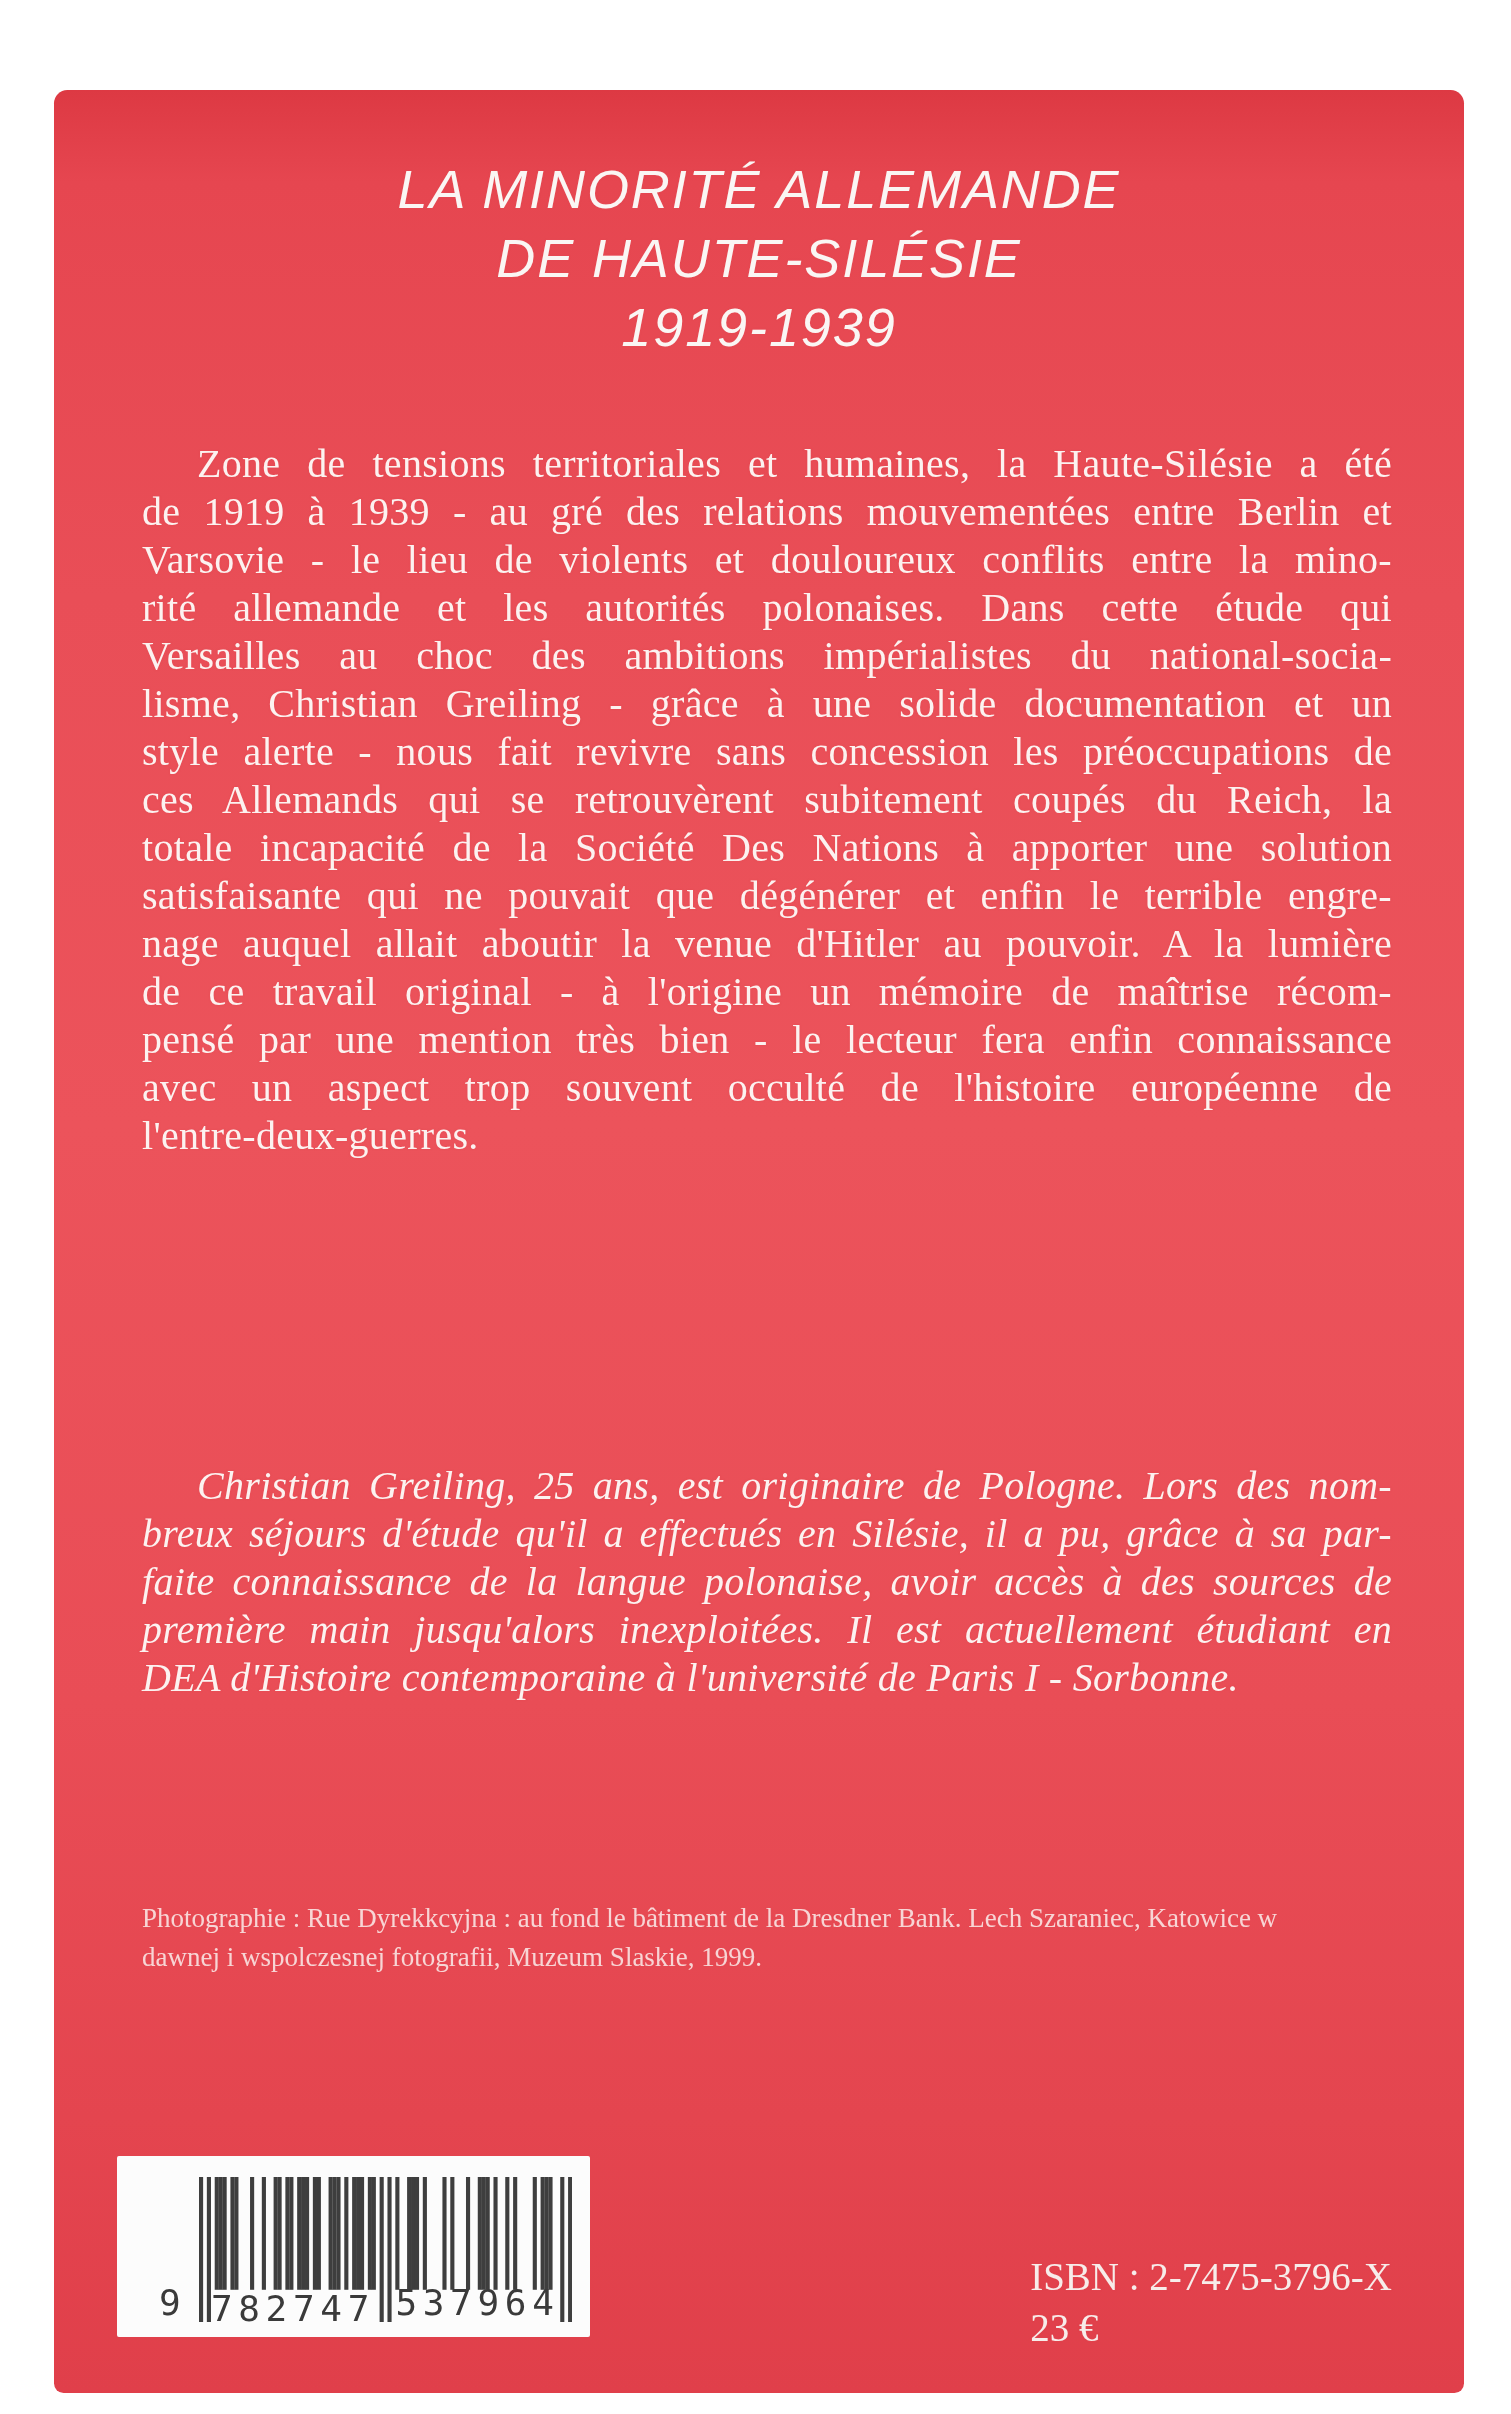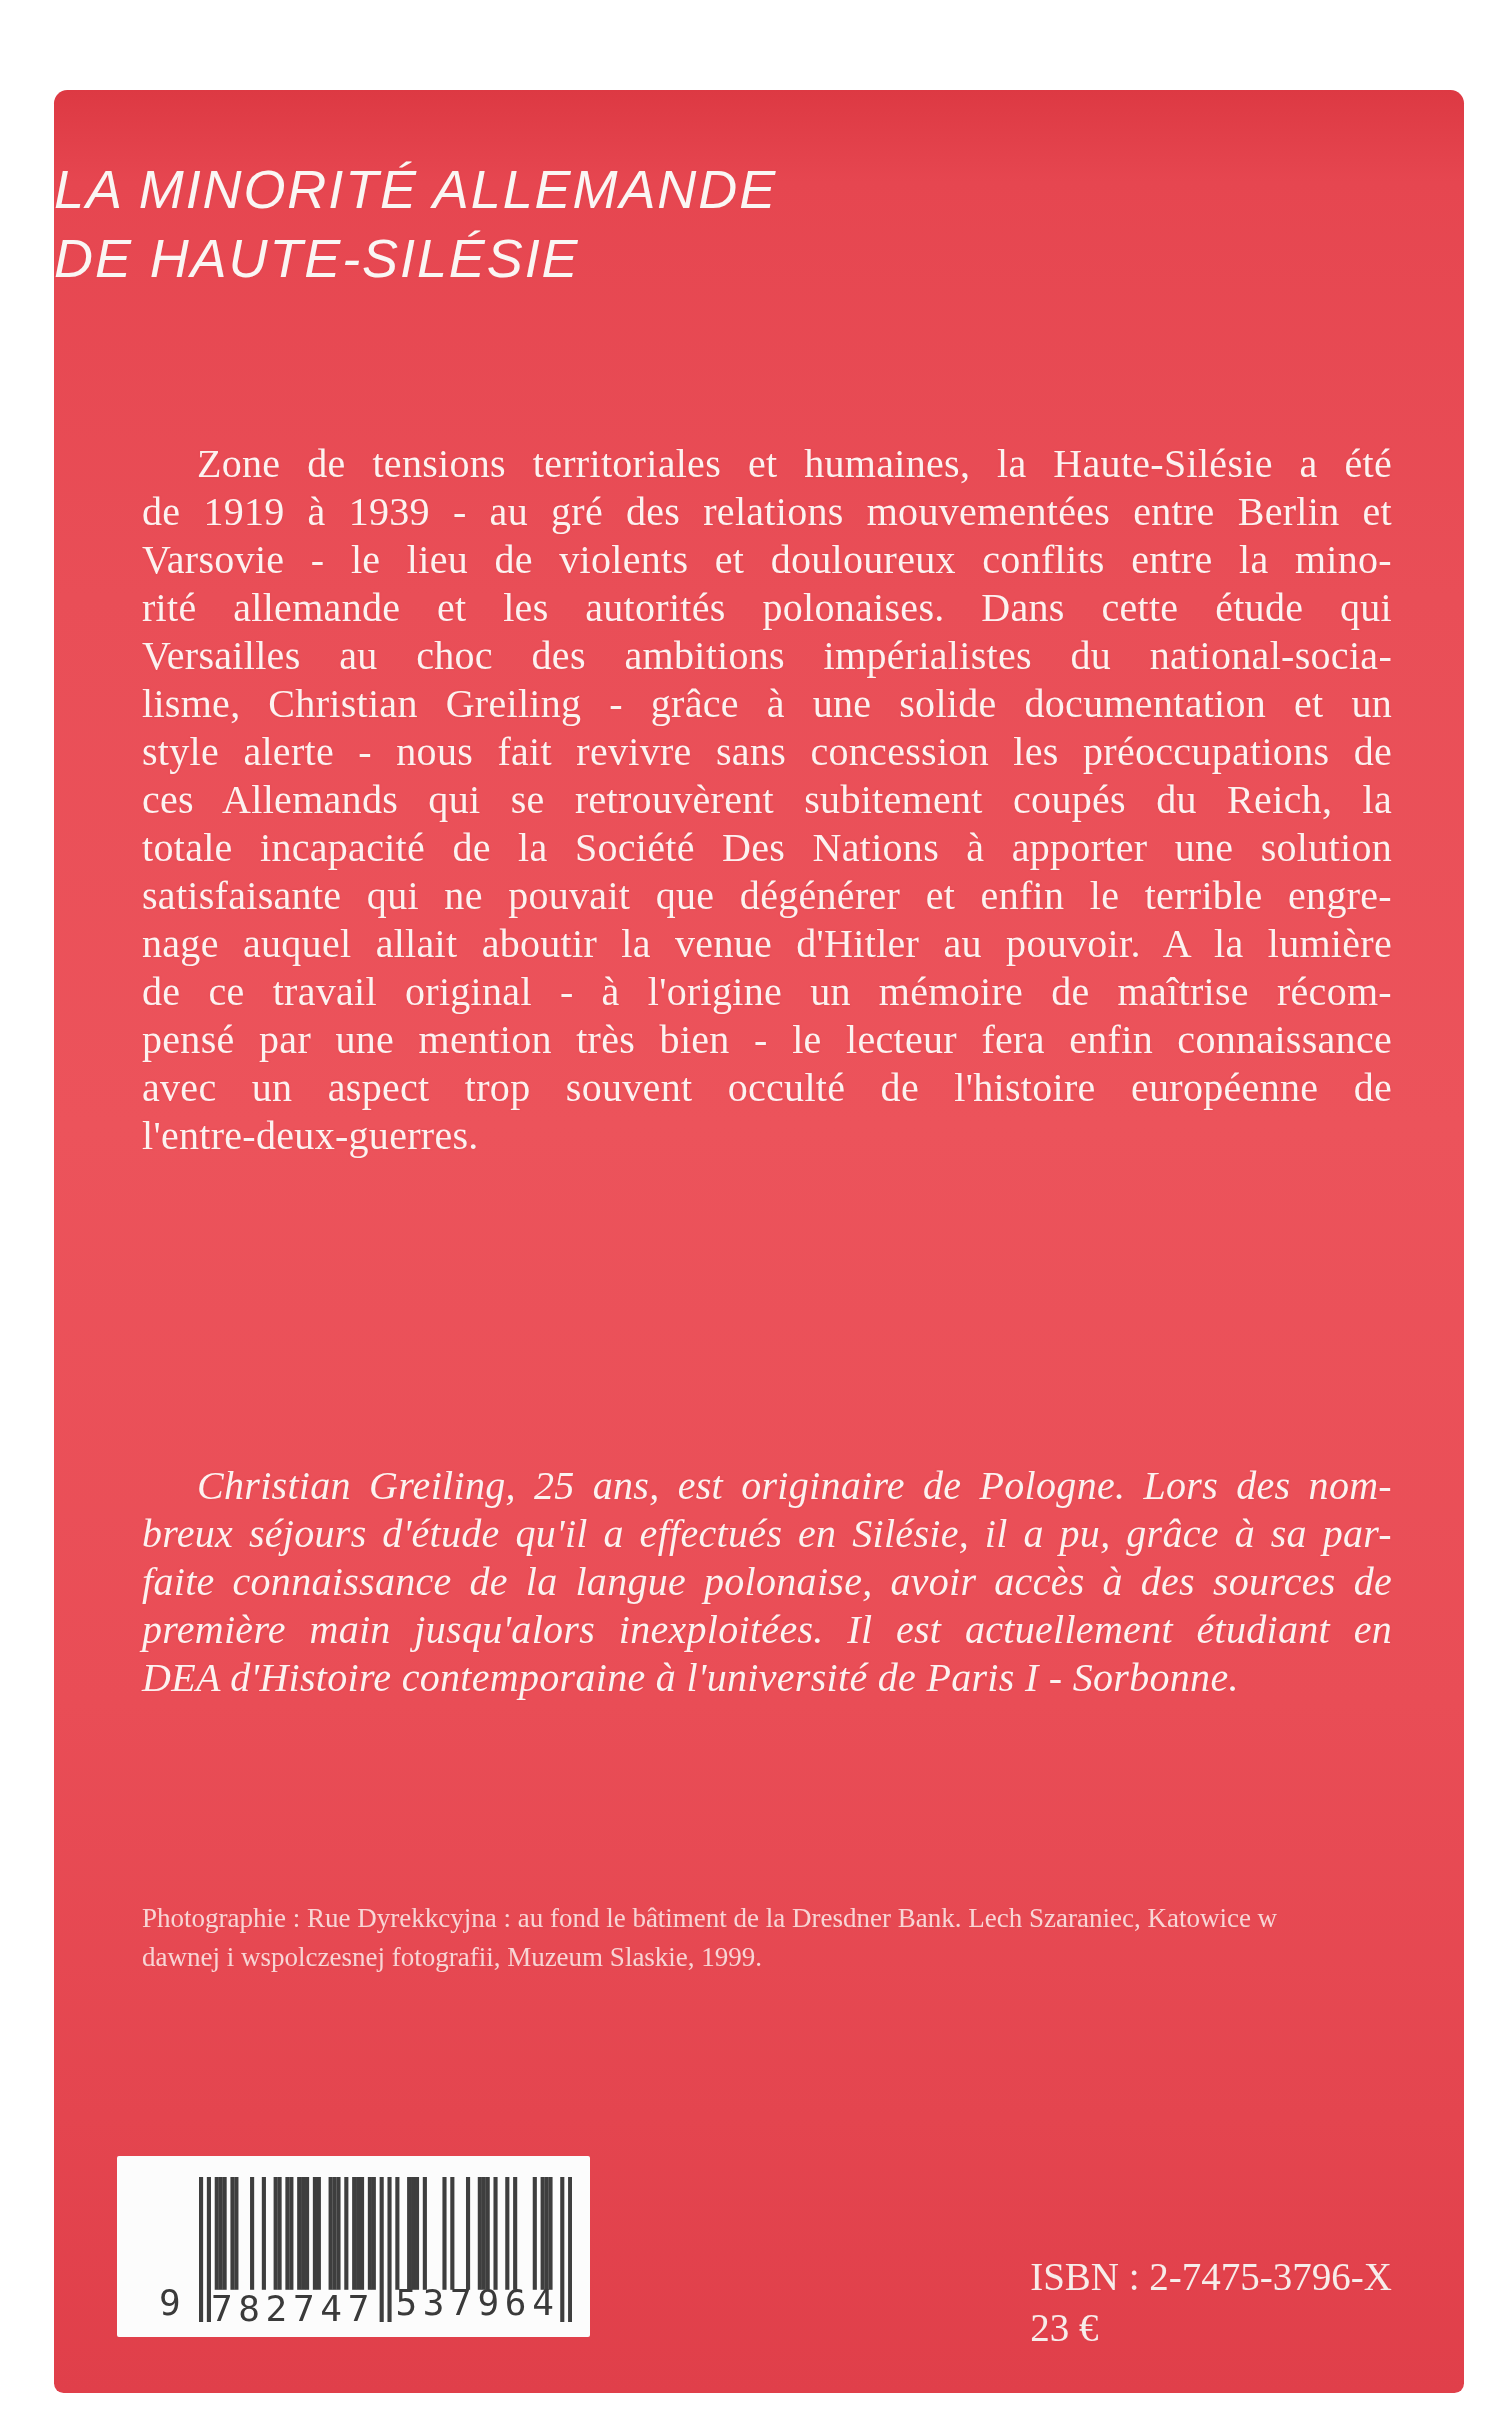--- a/index.html
+++ b/index.html
@@ -25,20 +25,21 @@
 
   
   .ink {
     color: #fcf2f0;
     text-shadow: 0 0 1.9px rgba(226, 70, 80, 0.55);
   }
 
   .title-block {
     position: absolute;
     left: 0; top: 65px; width: 100%;
+    text-align: center;
     font-family: "Liberation Sans", sans-serif;
     font-style: italic;
     font-size: 54px;
     line-height: 69px;
     letter-spacing: 1.9px;
     color: #faf6f4;
     text-shadow: 0 0 1.4px rgba(235, 90, 100, 0.5);
   }
 
   .para {
@@ -94,20 +95,21 @@
 </style>
 </head>
 <body>
 
 <div class="page">
   <div class="cover">
 
     <div class="title-block">
         <div class="title-line">LA MINORITÉ ALLEMANDE</div>
         <div class="title-line">DE HAUTE-SILÉSIE</div>
+        <div class="title-line">1919-1939</div>
       </div>
 
     <div class="para synopsis ink">
         <div class="jline">Zone de tensions territoriales et humaines, la Haute-Silésie a été</div>
         <div class="jline">de 1919 à 1939 - au gré des relations mouvementées entre Berlin et</div>
         <div class="jline">Varsovie - le lieu de violents et douloureux conflits entre la mino-</div>
         <div class="jline">rité allemande et les autorités polonaises. Dans cette étude qui</div>
         <div class="jline">Versailles au choc des ambitions impérialistes du national-socia-</div>
         <div class="jline">lisme, Christian Greiling - grâce à une solide documentation et un</div>
         <div class="jline">style alerte - nous fait revivre sans concession les préoccupations de</div>

